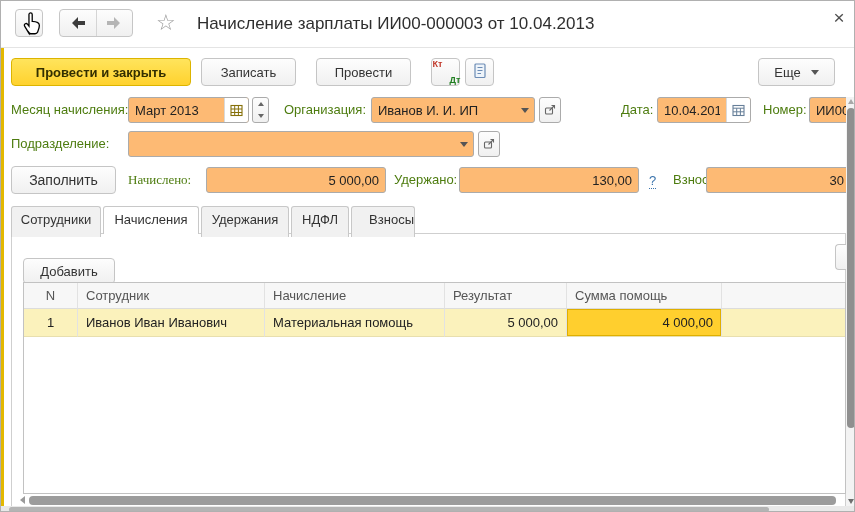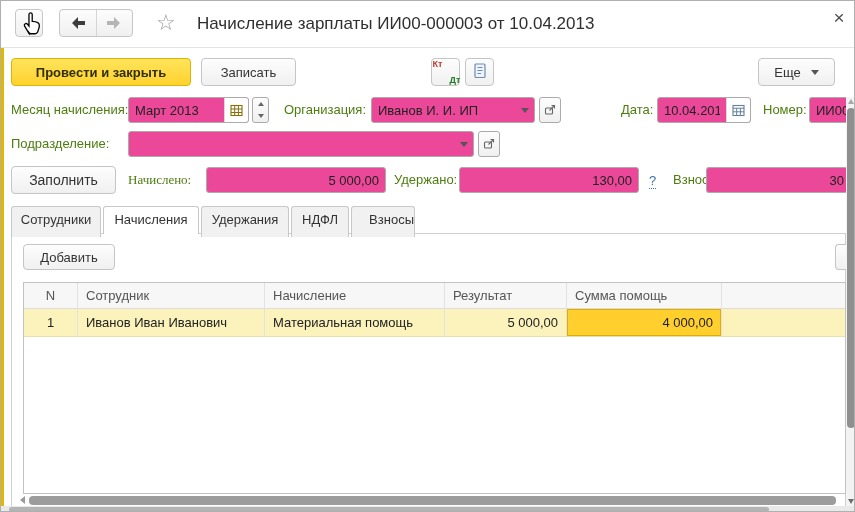--- a/index.html
+++ b/index.html
@@ -39,21 +39,21 @@
   .b-dtkt   { left:430px; top:57px; width:29px; }
   .b-doc    { left:464px; top:57px; width:29px; }
   .b-more   { left:757px; top:57px; width:77px; }
   .b-more .caret { display:inline-block; margin-left:10px; vertical-align:2px;
     border-left:4px solid transparent; border-right:4px solid transparent; border-top:5px solid #555; }
   .dtkt-wrap { position:relative; width:100%; height:100%; font-size:9px; font-weight:bold; }
   .dtkt-wrap .dt { position:absolute; left:4px; top:3px; color:#1e7d1e; }
   .dtkt-wrap .kt { position:absolute; right:3px; bottom:3px; color:#c0392b; }
   
   .lbl { position:absolute; height:26px; line-height:26px; color:#4d7c0f; white-space:nowrap; }
-  .fieldbox { position:absolute; height:26px; border:1px solid #ababab; border-radius:3px; background:#ec4899; display:flex; align-items:stretch; overflow:hidden; }
+  .fieldbox { position:absolute; height:26px; border:1px solid #ababab; border-radius:3px; background:#fdba74; display:flex; align-items:stretch; overflow:hidden; }
   .fieldbox input { border:none; outline:none; background:transparent; flex:1; min-width:0;
     font-family:inherit; font-size:13px; color:#222; padding:0 6px; }
   .fieldbox input.num { text-align:right; }
   .fieldbox .icon-seg { width:24px; display:flex; align-items:center; justify-content:center;
     border-left:1px solid #d9d9d9; cursor:pointer; background:#fff; }
   .fieldbox .arrow-seg { width:18px; display:flex; align-items:center; justify-content:center; cursor:pointer; }
   .tri-down { border-left:4px solid transparent; border-right:4px solid transparent; border-top:5px solid #555; }
   .cut-right { border-right:none; border-top-right-radius:0; border-bottom-right-radius:0; }
   .spinner { position:absolute; width:17px; height:26px; border:1px solid #ababab; border-radius:3px;
     background:linear-gradient(#fdfdfd,#f0f0f0); display:flex; flex-direction:column; }
@@ -64,21 +64,21 @@
     background:linear-gradient(#fdfdfd,#f0f0f0); display:flex; align-items:center; justify-content:center; cursor:pointer; }
   .help-link { position:absolute; color:#3973ac; border-bottom:1px dotted #3973ac; cursor:pointer; line-height:15px; }
   
   .tab { position:absolute; top:205px; height:31px; line-height:26px; text-align:center;
     background:#f1f1f1; border:1px solid #c8c8c8; border-bottom:none; border-radius:3px 3px 0 0;
     color:#333; cursor:pointer; z-index:1; }
   .tab.active { background:#fff; height:28px; z-index:3; }
   .panel { position:absolute; left:10px; top:232px; width:835px; height:274px;
     border:1px solid #cfcfcf; background:#fff; z-index:0; }
   
-  .add-btn { left:22px; top:243px; width:92px; z-index:1; height:26px; }
+  .add-btn { left:22px; top:257px; width:92px; z-index:1; height:26px; }
   .cut-btn { position:absolute; left:834px; top:243px; width:11px; height:26px;
     background:linear-gradient(#fdfdfd,#f0f0f0); border:1px solid #c5c5c5; border-right:none;
     border-radius:4px 0 0 4px; z-index:1; }
   .grid { position:absolute; left:22px; top:281px; width:823px; border:1px solid #c2c2c2; background:#fff; z-index:1; }
   .grow { display:flex; }
   .grow .cell { border-right:1px solid #e2e2e2; padding:0 8px; white-space:nowrap; overflow:hidden; }
   .ghead .cell { height:26px; line-height:26px; background:#f7f7f7; color:#555; border-bottom:1px solid #dcdcdc; }
   .gdata .cell { height:28px; line-height:28px; color:#222; background:#fbf2bc; border-bottom:1px solid #e8dfae; }
   .c0 { width:54px; text-align:center; }
   .c1 { width:187px; }
@@ -127,20 +127,21 @@
     </div>
     <span class="star">☆</span>
     <div class="wtitle">Начисление зарплаты ИИ00-000003 от 10.04.2013</div>
     <button class="close-x">×</button>
   </div>
   <div class="titlebar-sep"></div>
   <div class="ystripe"></div>
 
   <button class="btn btn-primary b-postclose">Провести и закрыть</button>
   <button class="btn b-save">Записать</button>
+  <button class="btn b-post">Провести</button>
   <button class="btn b-dtkt">
     <span class="dtkt-wrap">
       <span class="dt">Дт</span>
       <span class="kt">Кт</span>
     </span>
   </button>
   <button class="btn b-doc">
     <svg width="16" height="18" viewBox="0 0 16 18">
       <rect x="3" y="2" width="10" height="13.5" rx="1" fill="#eef4fa" stroke="#6c8cb5" stroke-width="1.2"></rect>
       <path d="M5.5 5.5 h5 M5.5 8.5 h5 M5.5 11.5 h3.5" stroke="#6c8cb5" stroke-width="1.1"></path>

